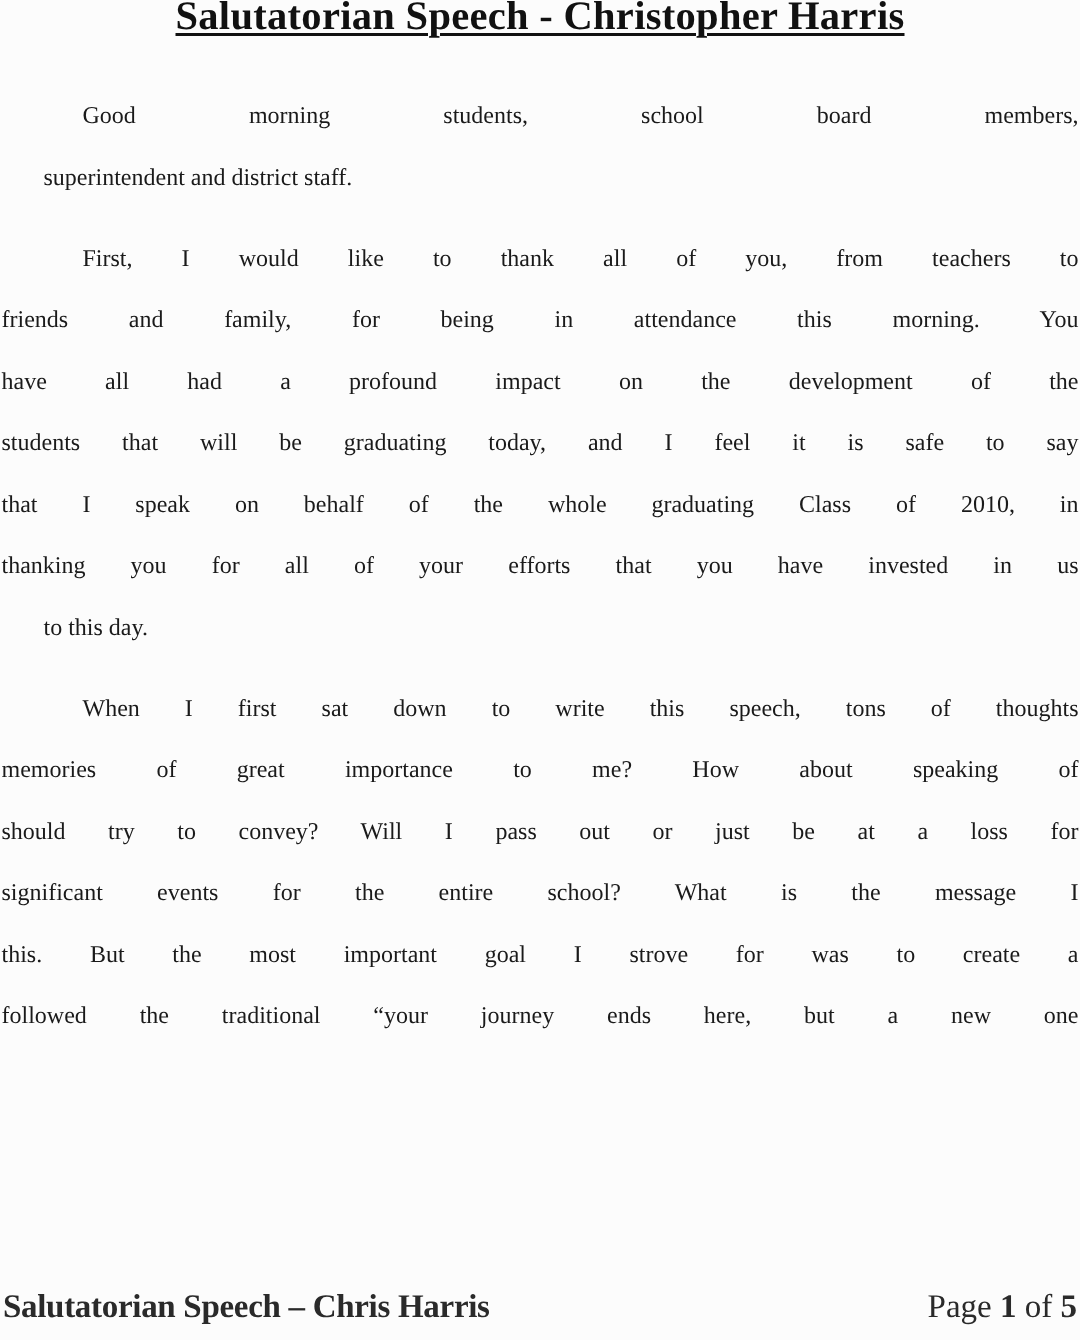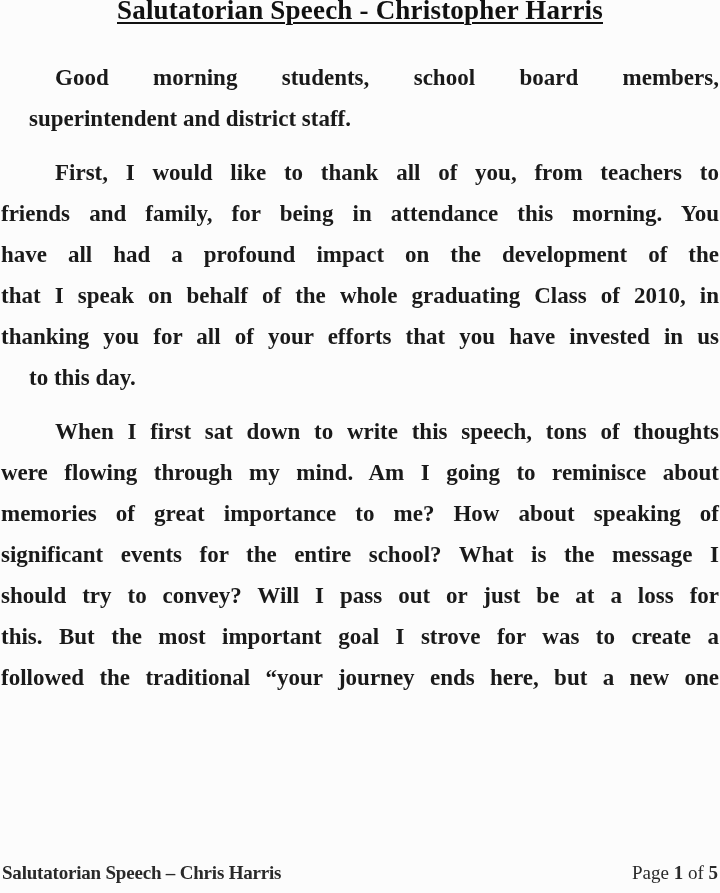--- a/index.html
+++ b/index.html
@@ -29,22 +29,21 @@
     font-weight: bold;
     text-align: center;
     color: #111111;
     text-decoration: underline;
     text-decoration-thickness: 2px;
     text-underline-offset: 3px;
     letter-spacing: 0.2px;
   }
   .para {
     margin: 0 0 13px 0;
-    font-size: 23px;
-    font-weight: bold;
+    font-size: 16px;
   }
   .para.first {
     margin-top: 31px;
   }
   .line {
     display: block;
     height: 41px;
     line-height: 41px;
     text-align: justify;
     text-align-last: justify;
@@ -59,21 +58,21 @@
   }
   .footer {
     position: absolute;
     left: 0;
     right: 0;
     bottom: 4px;
     padding: 0 2px;
     display: flex;
     justify-content: space-between;
     align-items: baseline;
-    font-size: 19px;
+    font-size: 22px;
     color: #2a2a2a;
   }
   .footer .footer-left {
     font-weight: 600;
     letter-spacing: -0.2px;
   }
   .footer .pg {
     font-weight: normal;
   }
   .footer .pg .b {
@@ -89,31 +88,31 @@
 
   <div class="para first">
     <span class="line indent">Good morning students, school board members,</span>
     <span class="line last">superintendent and district staff.</span>
   </div>
 
   <div class="para">
     <span class="line indent">First, I would like to thank all of you, from teachers to</span>
     <span class="line">friends and family, for being in attendance this morning. You</span>
     <span class="line">have all had a profound impact on the development of the</span>
+    <span class="line">students that will be graduating today, and I feel it is safe to say</span>
     <span class="line">that I speak on behalf of the whole graduating Class of 2010, in</span>
     <span class="line">thanking you for all of your efforts that you have invested in us</span>
     <span class="line last">to this day.</span>
   </div>
 
   <div class="para">
     <span class="line indent">When I first sat down to write this speech, tons of thoughts</span>
-    <span class="line">were flowing through my mind. Am I going to reminisce about</span>
     <span class="line">memories of great importance to me? How about speaking of</span>
+    <span class="line">should try to convey? Will I pass out or just be at a loss for</span>
     <span class="line">significant events for the entire school? What is the message I</span>
-    <span class="line">should try to convey? Will I pass out or just be at a loss for</span>
     <span class="line">this. But the most important goal I strove for was to create a</span>
     <span class="line">followed the traditional “your journey ends here, but a new one</span>
   </div>
 
   <div class="footer">
     <span class="footer-left">Salutatorian Speech – Chris Harris</span>
     <span class="pg">
       <span>Page</span>
       <span class="b">1</span>
       <span>of</span>

